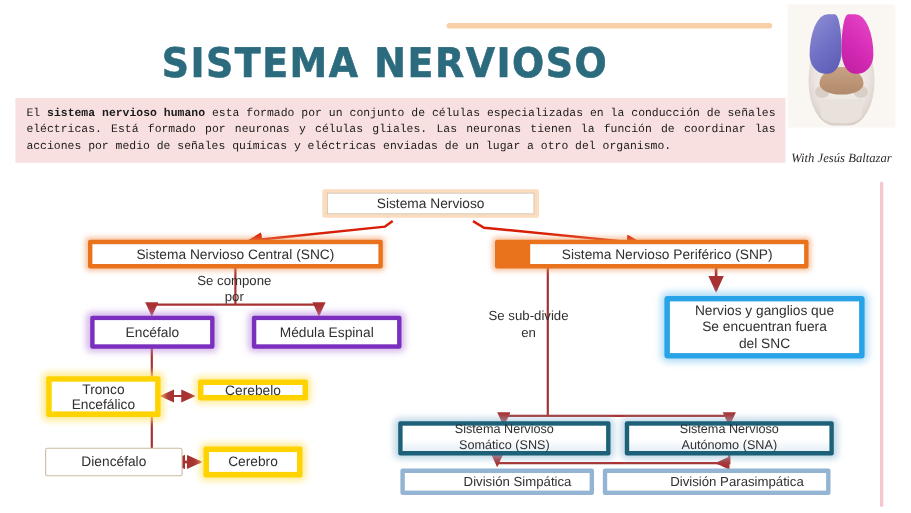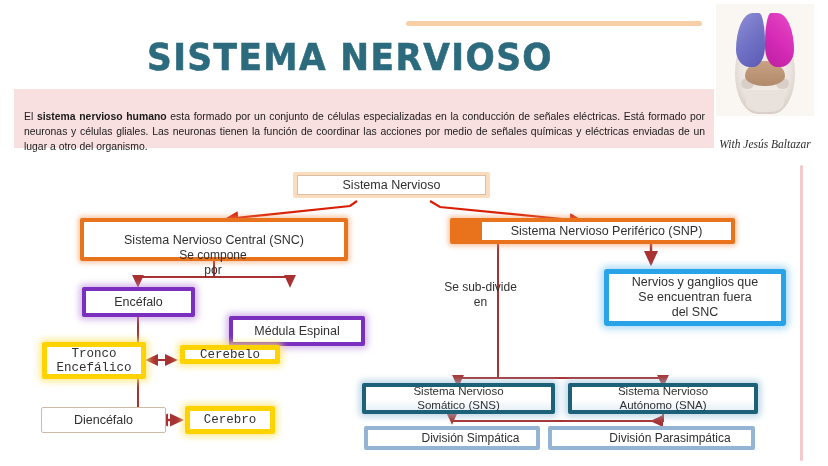--- a/index.html
+++ b/index.html
@@ -27,25 +27,25 @@
     color:#2c6b7e;
     -webkit-text-stroke:0.6px #2c6b7e;
     transform:scaleX(0.93);
     transform-origin:center;
   }
   #intro-panel{
     left:14px;top:89px;width:700px;height:59px;
     background:#f8dfe0;
   }
   #intro-text{
-    position:absolute;left:10px;top:20px;width:681px;
+    position:absolute;left:10px;top:7px;width:681px;
     font-size:10.4px;line-height:15.2px;
     color:#1a1a1a;
     text-align:justify;
-    font-family:Liberation Sans, sans-serif;
+    font-family:Liberation Mono, monospace;
   }
   #intro-text b{font-weight:bold;}
 
   
   #logo-block{left:706px;top:2px;width:118px;height:158px;}
   #logo-art{
     position:absolute;left:10px;top:2px;width:98px;height:112px;
     background:#faf7f3;
   }
   .skull{
@@ -140,21 +140,20 @@
     display:flex;align-items:center;justify-content:center;
     width:100%;height:100%;
     background:#ffffff;
     font-size:12.5px;
   }
   
   .n-yellow{
     background:#ffd300;
     padding:5px;border-radius:2px;
     box-shadow:0 0 6px 3px rgba(255,230,120,.75);
-    font-family:Liberation Mono, monospace;
   }
   .n-yellow > span{
     display:flex;align-items:center;justify-content:center;
     width:100%;height:100%;
     background:#ffffff;
     font-size:12.5px;line-height:14px;
   }
   
   .n-plain{
     background:#ffffff;border:1.5px solid #cdbba4;border-radius:2px;
@@ -273,38 +272,38 @@
 
   <path d="M663,413 L663,421 L652,421" fill="none" stroke="#a83232" stroke-width="2" marker-end="url(#ar-dred)"></path>
   <path d="M452,423 L663,423" fill="none" stroke="#a83232" stroke-width="1.6" opacity="0"></path>
   <path d="M452,421 L663,421" fill="none" stroke="#a83232" stroke-width="2"></path>
 </svg>
 
 <div class="node n-root" style="left:293px;top:172px;width:197px;height:26px;">
   <span>Sistema Nervioso</span>
 </div>
 
-<div class="node n-orange" style="left:80px;top:218px;width:268px;height:43px;">
+<div class="node n-orange" style="left:80px;top:218px;width:268px;height:26px;">
   <span>Sistema Nervioso Central (SNC)</span>
 </div>
 
 <div class="node n-orange" style="left:450px;top:218px;width:285px;height:26px;padding-left:32px;">
   <span>Sistema Nervioso Periférico (SNP)</span>
 </div>
 
 <div class="conn-label" style="left:128px;top:248px;width:170px;">
   <div>Se compone</div>
   <div>por</div>
 </div>
 
 <div class="node n-purple" style="left:82px;top:287px;width:113px;height:30px;">
   <span>Encéfalo</span>
 </div>
 
-<div class="node n-purple" style="left:229px;top:287px;width:136px;height:30px;margin-top:29px;">
+<div class="node n-purple" style="left:229px;top:287px;width:136px;height:30px;">
   <span>Médula Espinal</span>
 </div>
 
 <div class="conn-label" style="left:423px;top:280px;width:115px;">
   <div>Se sub-divide</div>
   <div>en</div>
 </div>
 
 <div class="node n-blue" style="left:560px;top:269px;width:182px;height:57px;">
   <span>

